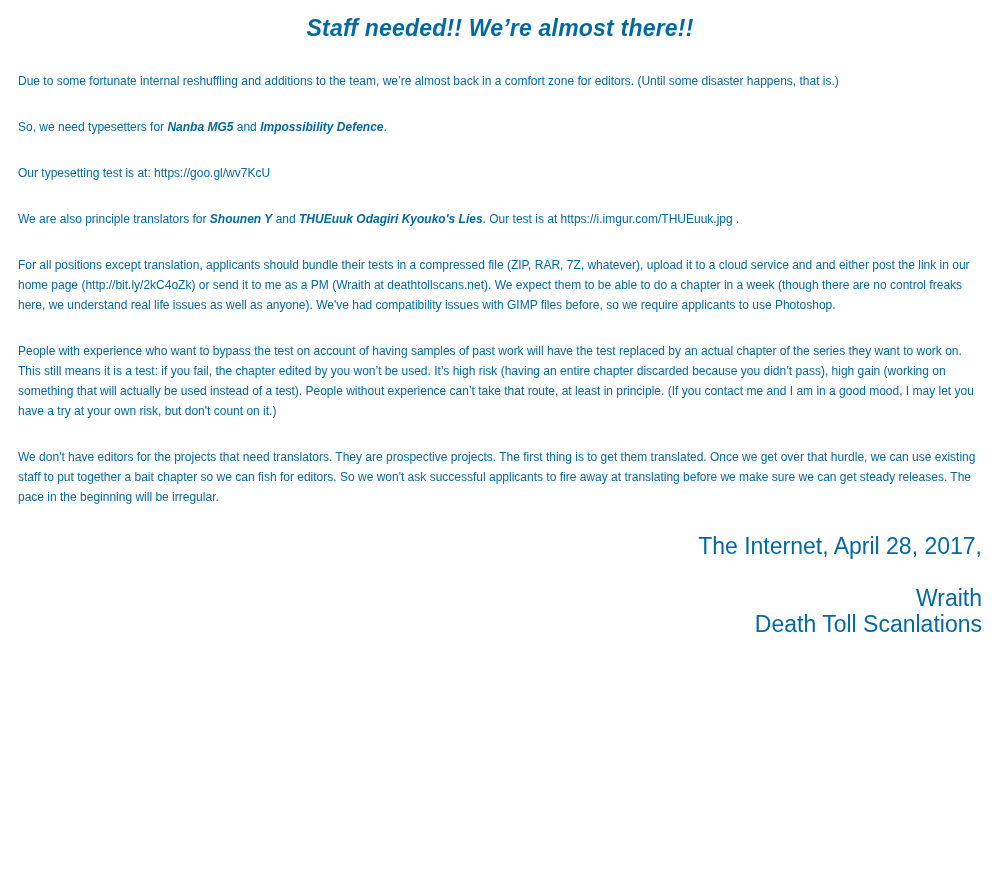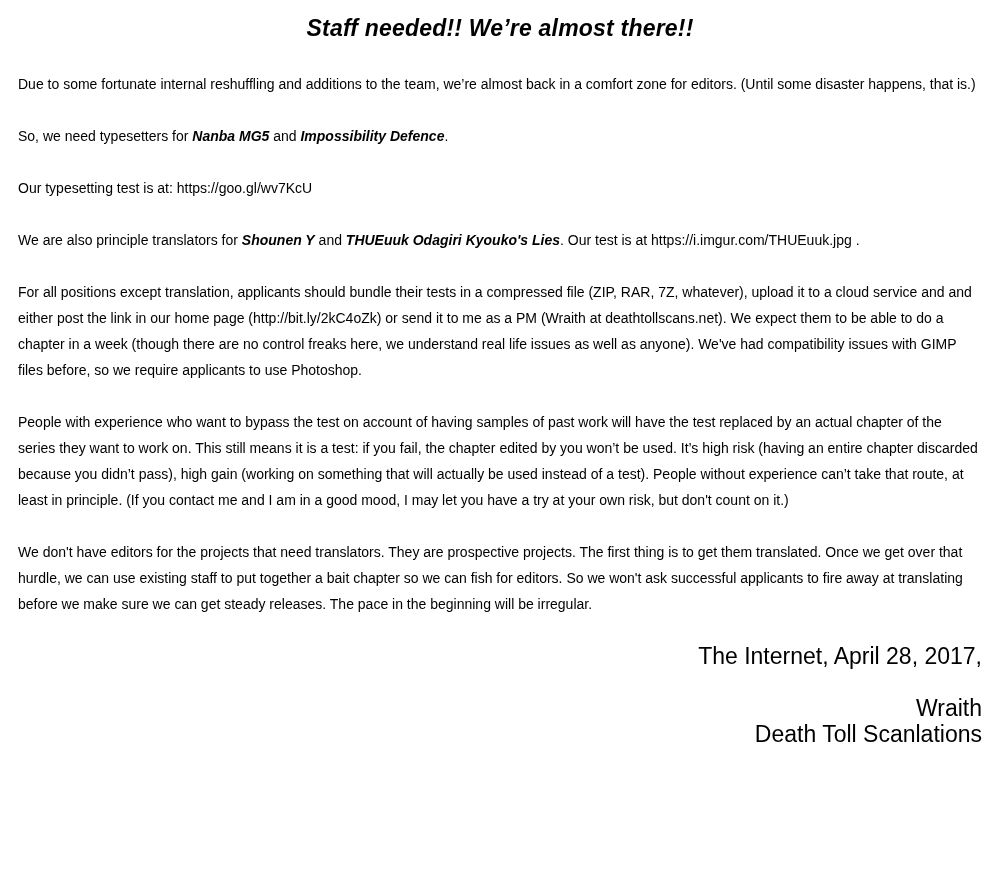--- a/index.html
+++ b/index.html
@@ -6,37 +6,37 @@
     margin: 0;
     padding: 0;
     background: #ffffff;
   }
   .page {
     position: relative;
     width: 1000px;
     height: 870px;
     box-sizing: border-box;
     background: #ffffff;
-    color: #000000;
+    color: #0369a1;
     font-family: "Liberation Sans", "DejaVu Sans", sans-serif;
     padding: 12px 18px 0 18px;
     overflow: hidden;
   }
   .doc-title {
     font-size: 23px;
     line-height: 32px;
     font-weight: 700;
     font-style: italic;
     text-align: center;
     margin: 0 0 27px 0;
     letter-spacing: 0.2px;
   }
   .para {
-    font-size: 14px;
-    line-height: 26px;
+    font-size: 12px;
+    line-height: 20px;
     margin: 0 0 26px 0;
   }
   .series {
     font-weight: 700;
     font-style: italic;
     text-align: center;
   }
   .sig {
     text-align: right;
   }

